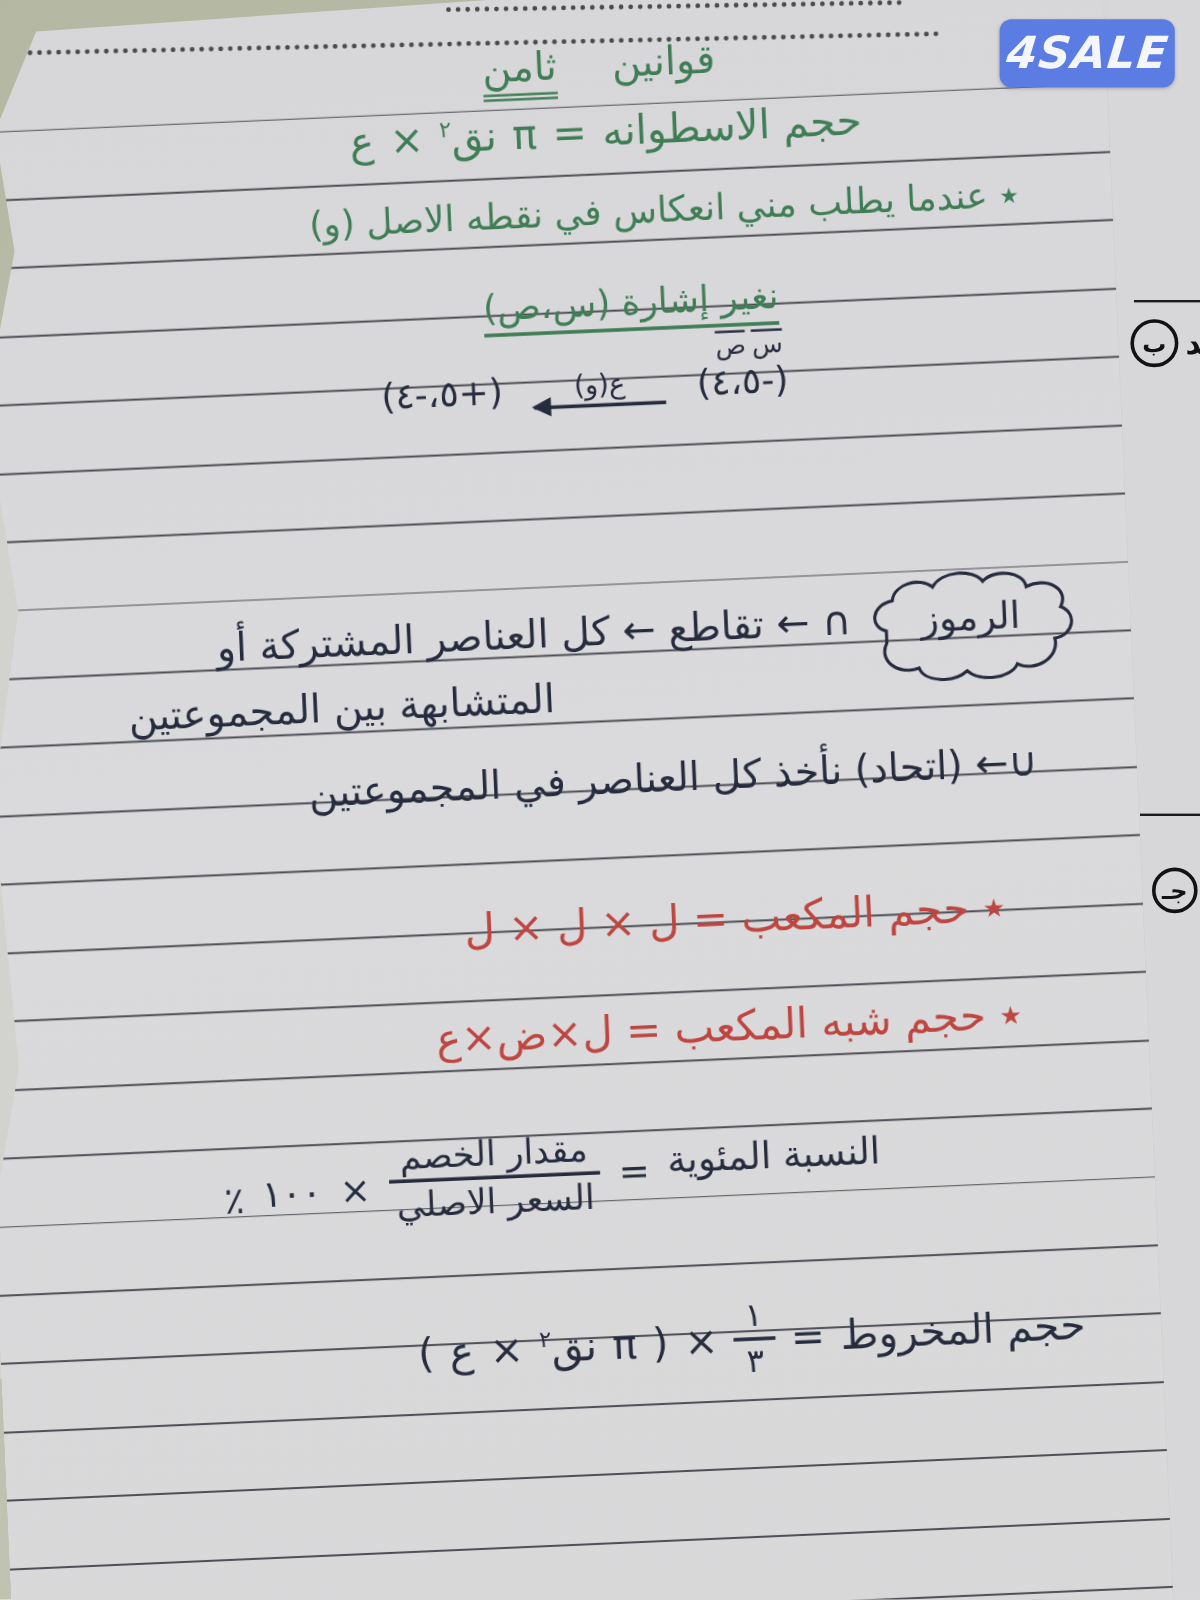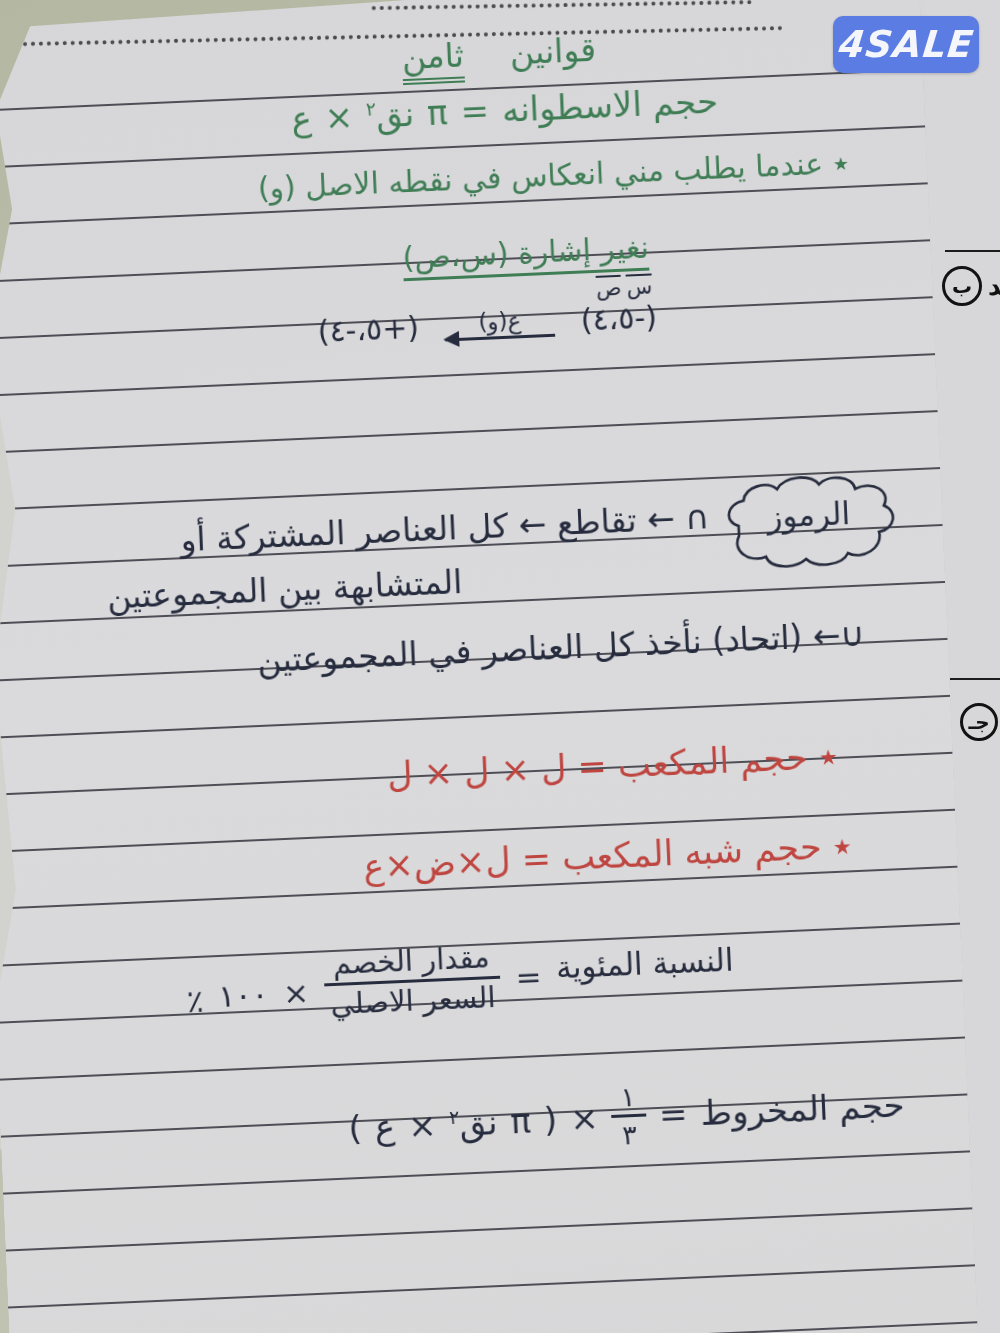--- a/index.html
+++ b/index.html
@@ -80,21 +80,21 @@
 
 <div class="side-page">
   <div class="side-rule" style="left:85px;top:260px;width:62px;"></div>
   <div class="side-item" style="left:82px;top:276px;">
     <span class="circ">
         <span>ب</span>
       </span>
     <span class="side-word">أوجِد</span>
   </div>
   <div class="side-rule" style="left:90px;top:688px;width:55px;"></div>
-  <div class="side-item" style="left:100px;top:713px;justify-content:center;">
+  <div class="side-item" style="left:100px;top:733px;justify-content:center;">
     <span class="circ" style="width:32px;height:32px;">
         <span>جـ</span>
       </span>
   </div>
 </div>
 
 <div class="paper">
 
   <div class="dots" style="left:70px;top:142px;width:760px;transform:rotate(1.3deg);"></div>
   <div class="dots" style="left:420px;top:118px;width:380px;transform:rotate(1.6deg);"></div>

